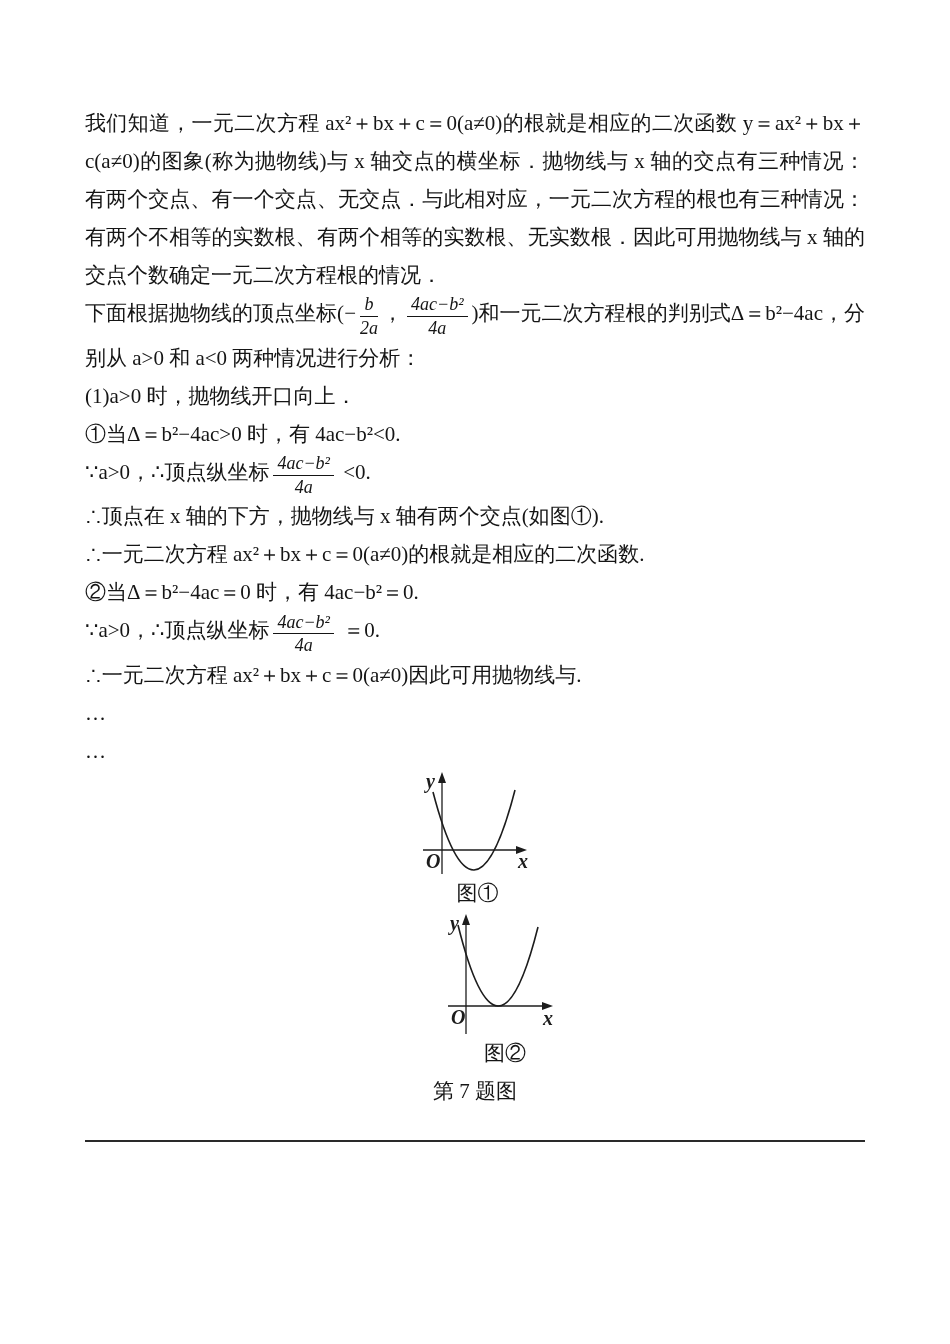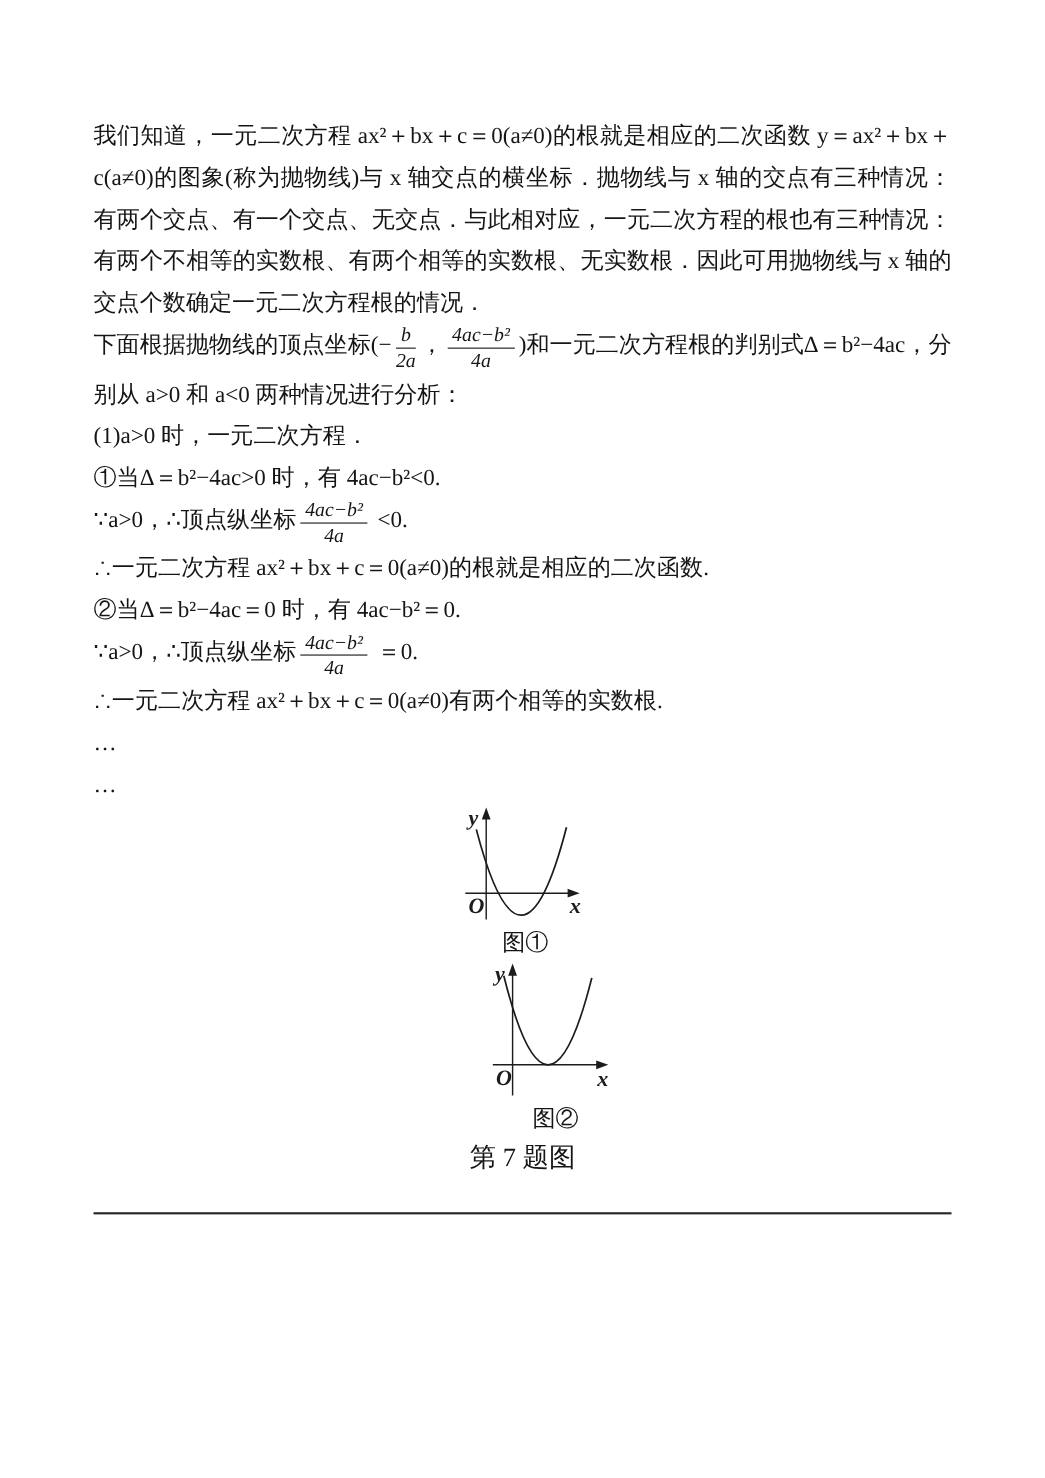--- a/index.html
+++ b/index.html
@@ -11,46 +11,47 @@
   .run{font-style:normal;}
   .run.m{}
   .frac{display:inline-block;text-align:center;vertical-align:-14px;
         font-size:18px;line-height:1.15;margin:0 4px;font-style:italic;}
   .frac .num{display:block;border-bottom:1.4px solid #151515;padding:0 4px 1px 4px;}
   .frac .den{display:block;padding-top:1px;}
   .figure-area{position:relative;height:370px;}
   .fig{position:absolute;}
   .fig1{left:335px;top:0;}
   .fig2{left:360px;top:142px;}
-  .figcap{position:absolute;font-size:21px;line-height:34px;text-align:center;}
+  .figcap{position:absolute;font-size:21px;line-height:34px;text-align:center;font-family:Liberation Mono, monospace;}
   .cap1{left:335px;top:108px;width:115px;}
   .cap2{left:360px;top:268px;width:120px;}
   .bottom-cap{position:absolute;left:0;top:304px;width:780px;
-              text-align:center;font-size:24px;line-height:34px;}
+              text-align:center;font-size:21px;line-height:34px;}
   .divider{height:0;border-top:2px solid #2a2a2a;}
   .axis{stroke:#1c1c1c;stroke-width:1.3;}
   .curve{stroke:#1c1c1c;stroke-width:1.6;fill:none;}
   .arrow{fill:#1c1c1c;}
   .axlabel{font-family:"Liberation Serif","DejaVu Serif",serif;
            font-size:20px;font-style:italic;font-weight:bold;fill:#1c1c1c;}
 </style>
 </head>
 <body>
 
 <div class="content">
 
   <p class="line just"><span class="run cn">我们知道，一元二次方程 </span><span class="run m">ax²＋bx＋c＝0(a≠0)</span><span class="run cn">的根就是相应的二次函数 </span><span class="run m">y＝ax²＋bx＋c(a≠0)</span><span class="run cn">的图象(称为抛物线)与 </span><span class="run m">x</span><span class="run cn"> 轴交点的横坐标．抛物线与 </span><span class="run m">x</span><span class="run cn"> 轴的交点有三种情况：有两个交点、有一个交点、无交点．与此相对应，一元二次方程的根也有三种情况：有两个不相等的实数根、有两个相等的实数根、无实数根．因此可用抛物线与 </span><span class="run m">x</span><span class="run cn"> 轴的交点个数确定一元二次方程根的情况．</span></p>
   <p class="line just"><span class="run cn">下面根据抛物线的顶点坐标(</span><span class="run m">−</span><span class="frac"><span class="num">b</span><span class="den">2a</span></span><span class="run cn">，</span><span class="frac"><span class="num">4ac−b²</span><span class="den">4a</span></span><span class="run cn">)和一元二次方程根的判别式</span><span class="run m">Δ＝b²−4ac</span><span class="run cn">，分别从 </span><span class="run m">a&gt;0</span><span class="run cn"> 和 </span><span class="run m">a&lt;0</span><span class="run cn"> 两种情况进行分析：</span></p>
-  <p class="line"><span class="run cn">(1)</span><span class="run m">a&gt;0</span><span class="run cn"> 时，一元二次方程．</span></p>
+  <p class="line"><span class="run cn">(1)</span><span class="run m">a&gt;0</span><span class="run cn"> 时，抛物线开口向上．</span></p>
   <p class="line"><span class="run cn">①当</span><span class="run m">Δ＝b²−4ac&gt;0</span><span class="run cn"> 时，有 </span><span class="run m">4ac−b²&lt;0.</span></p>
   <p class="line"><span class="run cn">∵</span><span class="run m">a&gt;0</span><span class="run cn">，∴顶点纵坐标</span><span class="frac"><span class="num">4ac−b²</span><span class="den">4a</span></span><span class="run m"> &lt;0.</span></p>
+  <p class="line"><span class="run cn">∴顶点在 </span><span class="run m">x</span><span class="run cn"> 轴的下方，抛物线与 </span><span class="run m">x</span><span class="run cn"> 轴有两个交点(如图①).</span></p>
   <p class="line"><span class="run cn">∴一元二次方程 </span><span class="run m">ax²＋bx＋c＝0(a≠0)</span><span class="run cn">的根就是相应的二次函数.</span></p>
   <p class="line"><span class="run cn">②当</span><span class="run m">Δ＝b²−4ac＝0</span><span class="run cn"> 时，有 </span><span class="run m">4ac−b²＝0.</span></p>
   <p class="line"><span class="run cn">∵</span><span class="run m">a&gt;0</span><span class="run cn">，∴顶点纵坐标</span><span class="frac"><span class="num">4ac−b²</span><span class="den">4a</span></span><span class="run m"> ＝0.</span></p>
-  <p class="line"><span class="run cn">∴一元二次方程 </span><span class="run m">ax²＋bx＋c＝0(a≠0)</span><span class="run cn">有两个相等的实数根.</span></p>
+  <p class="line"><span class="run cn">∴一元二次方程 </span><span class="run m">ax²＋bx＋c＝0(a≠0)</span><span class="run cn">因此可用抛物线与.</span></p>
   <p class="line"><span class="run cn">…</span></p>
   <p class="line"><span class="run cn">…</span></p>
 
   <div class="figure-area">
 
     <svg class="fig fig1" width="115" height="112" viewBox="0 0 115 112">
       <line class="axis" x1="22" y1="6" x2="22" y2="104"></line>
       <polygon class="arrow" points="18,13 22,2 26,13"></polygon>
       <line class="axis" x1="3" y1="80" x2="99" y2="80"></line>
       <polygon class="arrow" points="96,76 107,80 96,84"></polygon>

